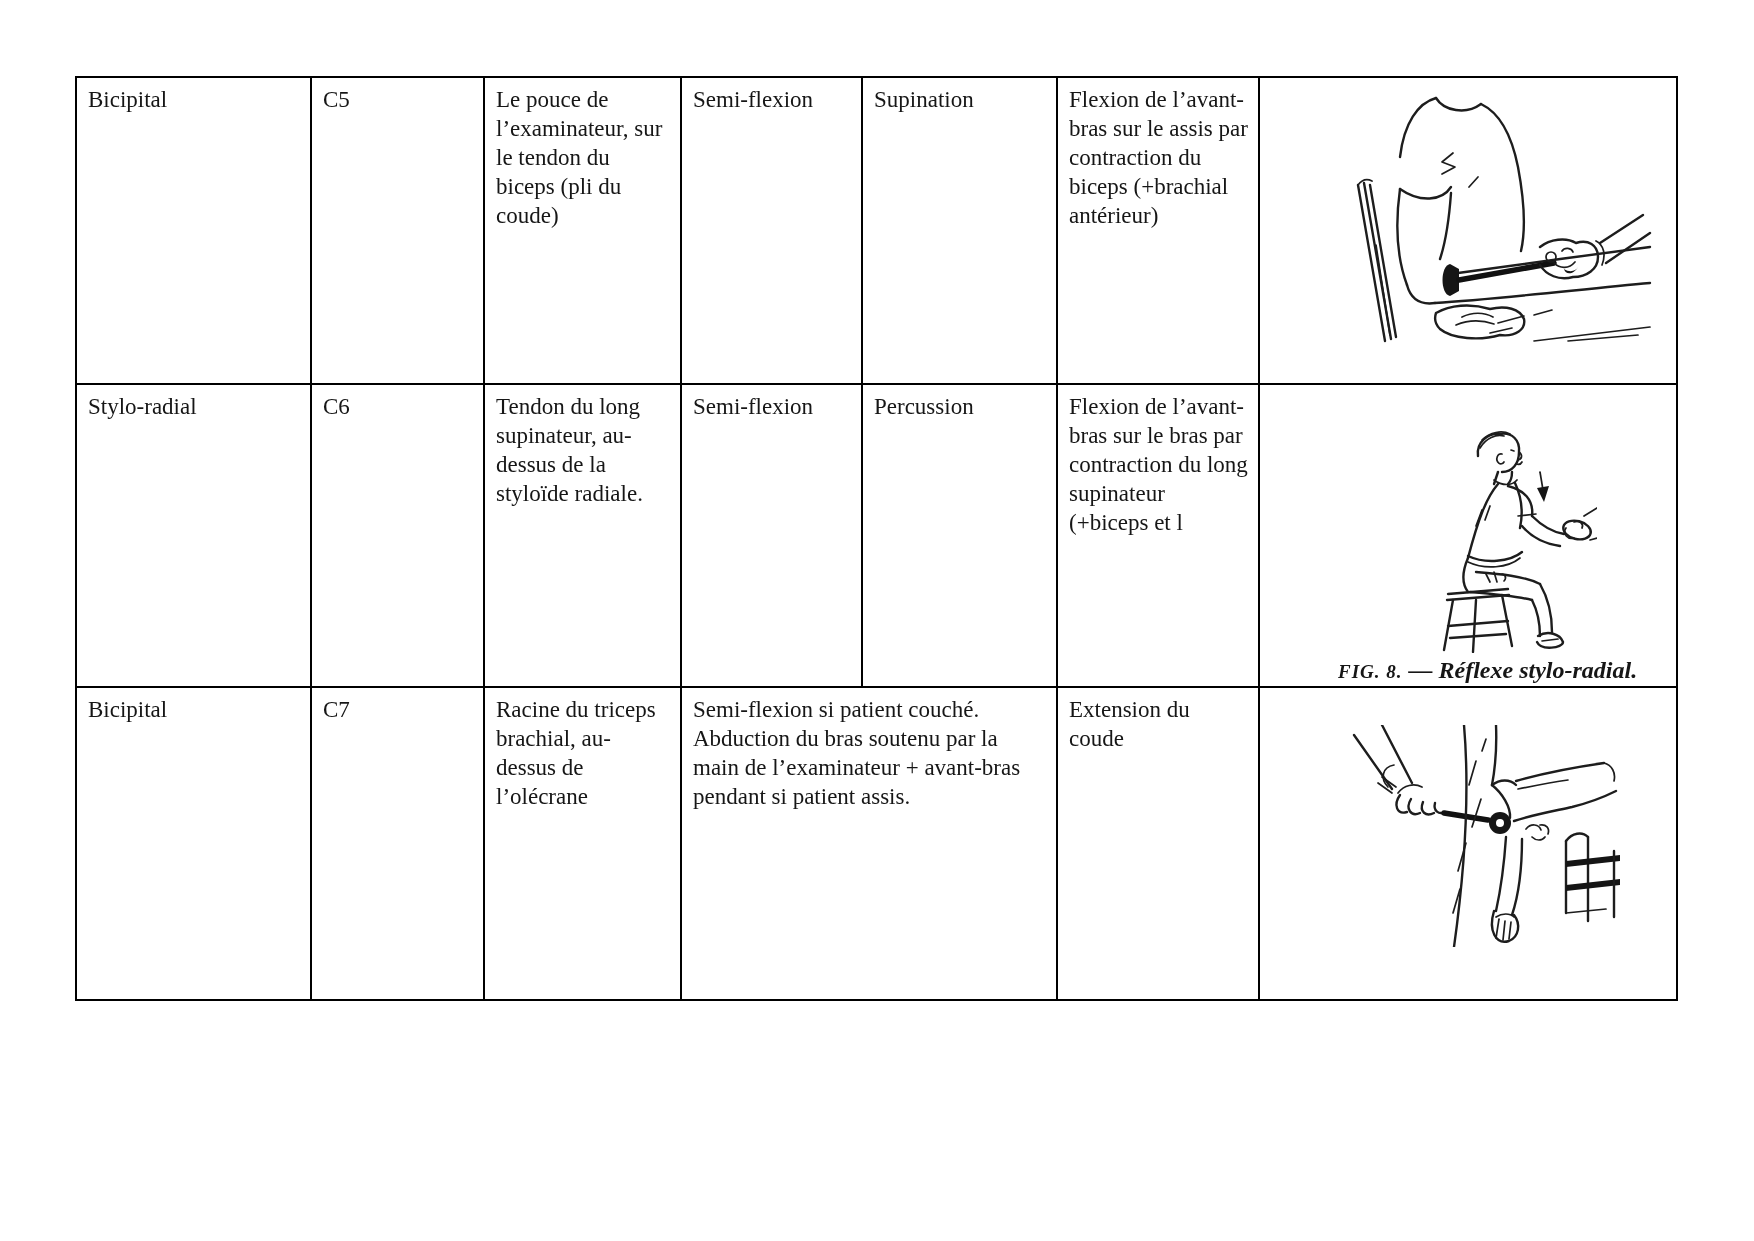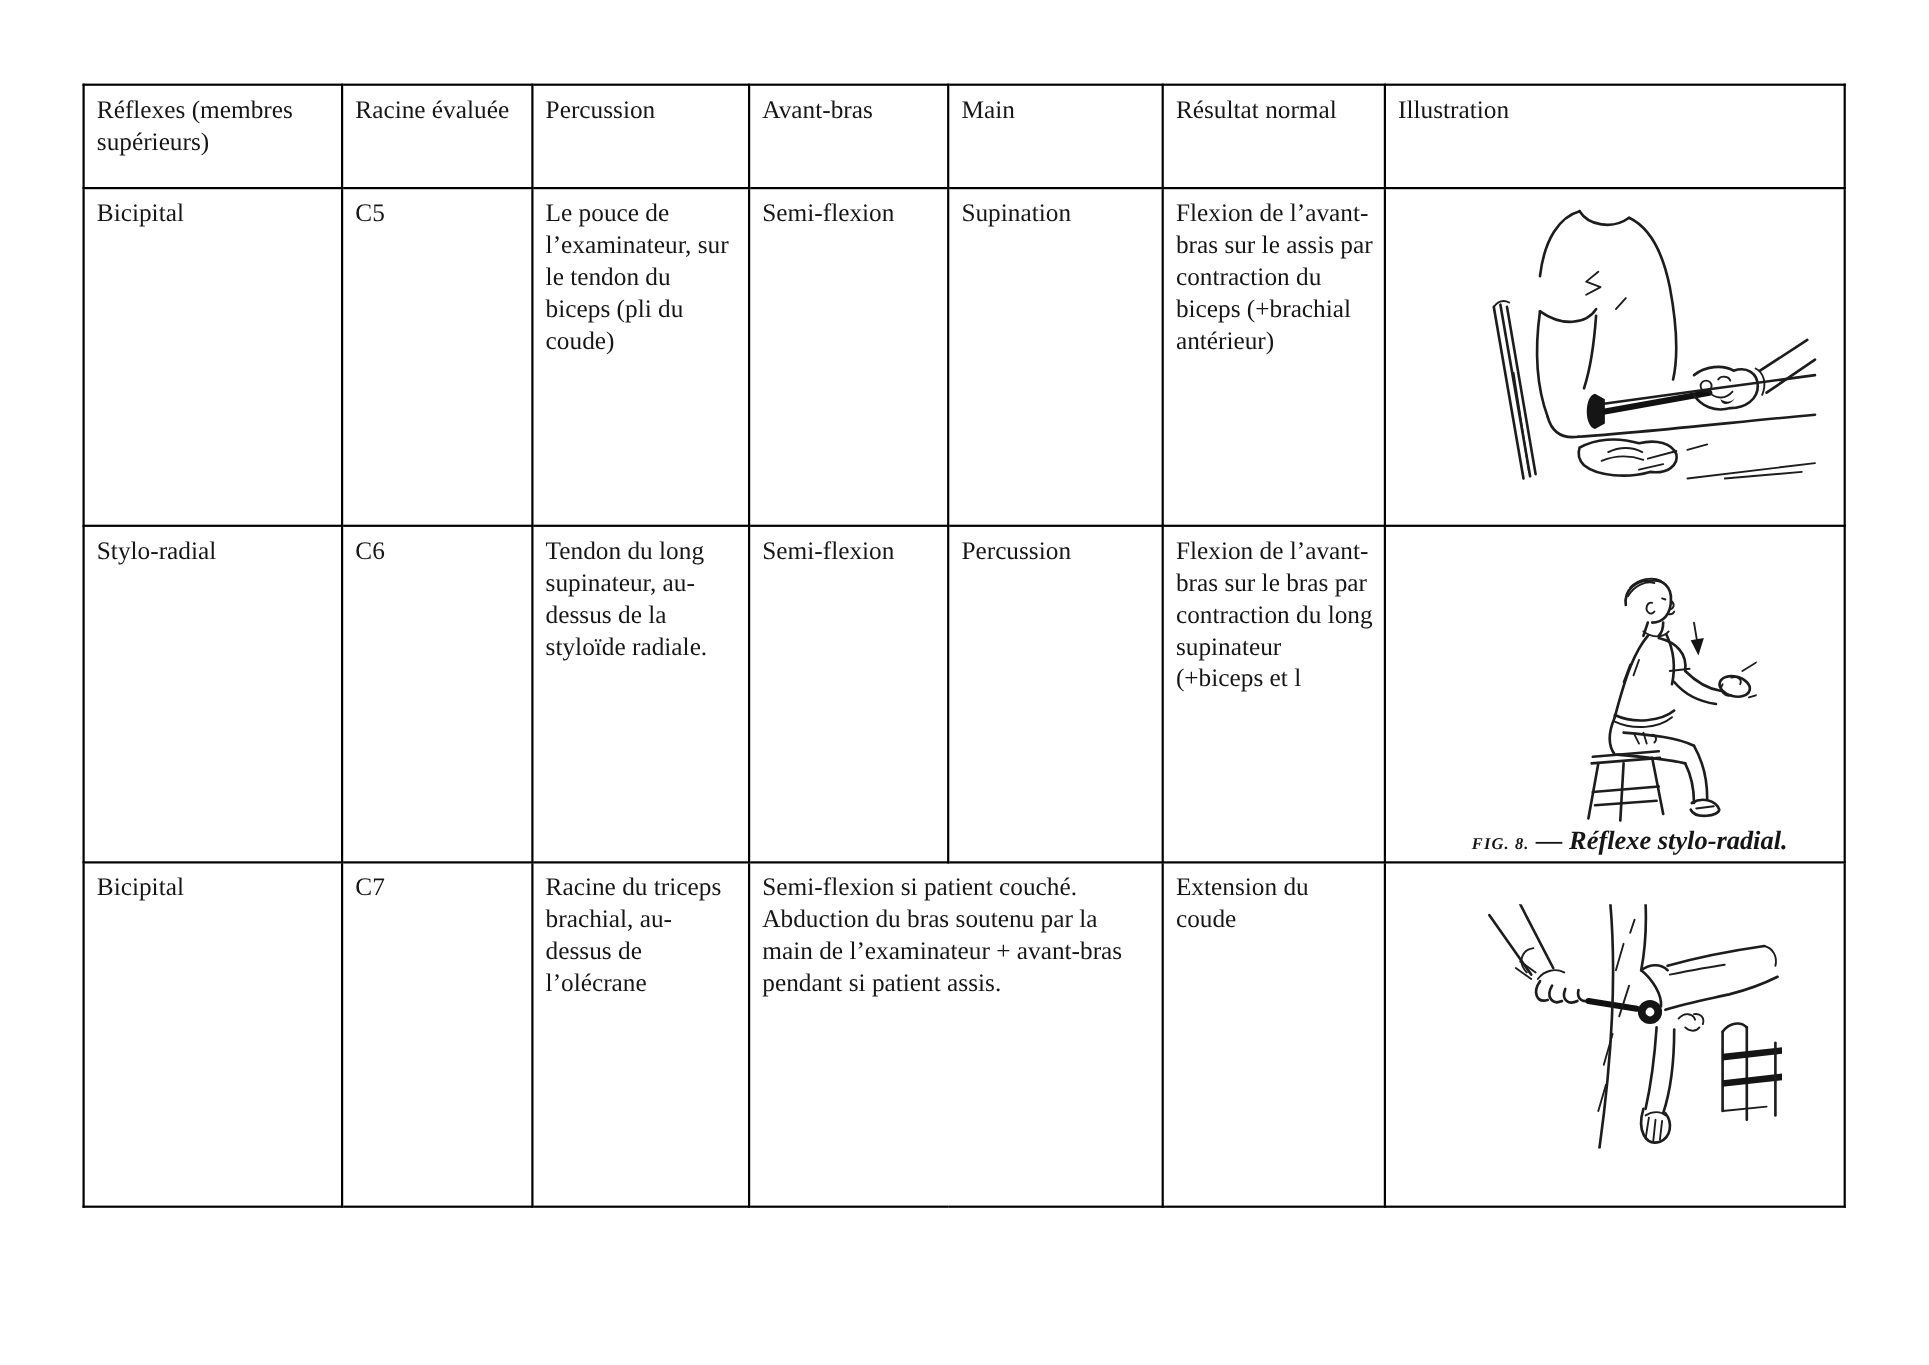--- a/index.html
+++ b/index.html
@@ -41,47 +41,38 @@
   .lineart-thin{stroke:#1d1d1d;stroke-width:1.7;fill:none;stroke-linecap:round;stroke-linejoin:round;}
   .lineart-thick{stroke:#111;stroke-width:5.5;fill:none;stroke-linecap:round;}
   .fillart{fill:#151515;stroke:none;}
   .merged-note{max-width:345px;}
   .fig-caption{
     margin:3px 0 0 78px;
     white-space:nowrap;
     font-style:italic;
     font-weight:700;
   }
-  .fig-caption .fig-label{font-size:15px;letter-spacing:1px;font-weight:700;}
+  .fig-caption .fig-label{font-size:19px;letter-spacing:1px;font-weight:700;}
   .fig-caption .fig-rest{font-size:24px;}
 </style>
 </head>
 <body>
 
 <div class="page">
   <table class="reflex-table">
     <colgroup>
       <col style="width:235px">
       <col style="width:173px">
       <col style="width:197px">
       <col style="width:181px">
       <col style="width:195px">
       <col style="width:202px">
       <col style="width:418px">
     </colgroup>
     <tbody>
-        <tr class="header-row">
-      <th>Réflexes (membres supérieurs)</th>
-      <th>Racine évaluée</th>
-      <th>Percussion</th>
-      <th>Avant-bras</th>
-      <th>Main</th>
-      <th>Résultat normal</th>
-      <th>Illustration</th>
-    </tr>
 
     <tr class="row-1">
       <td>Bicipital</td>
       <td>C5</td>
       <td>Le pouce de l’examinateur, sur le tendon du biceps (pli du coude)</td>
       <td>Semi-flexion</td>
       <td>Supination</td>
       <td>Flexion de l’avant-bras sur le assis par contraction du biceps (+brachial antérieur)</td>
       <td class="illus-cell">
         <div class="illus illus-1">

